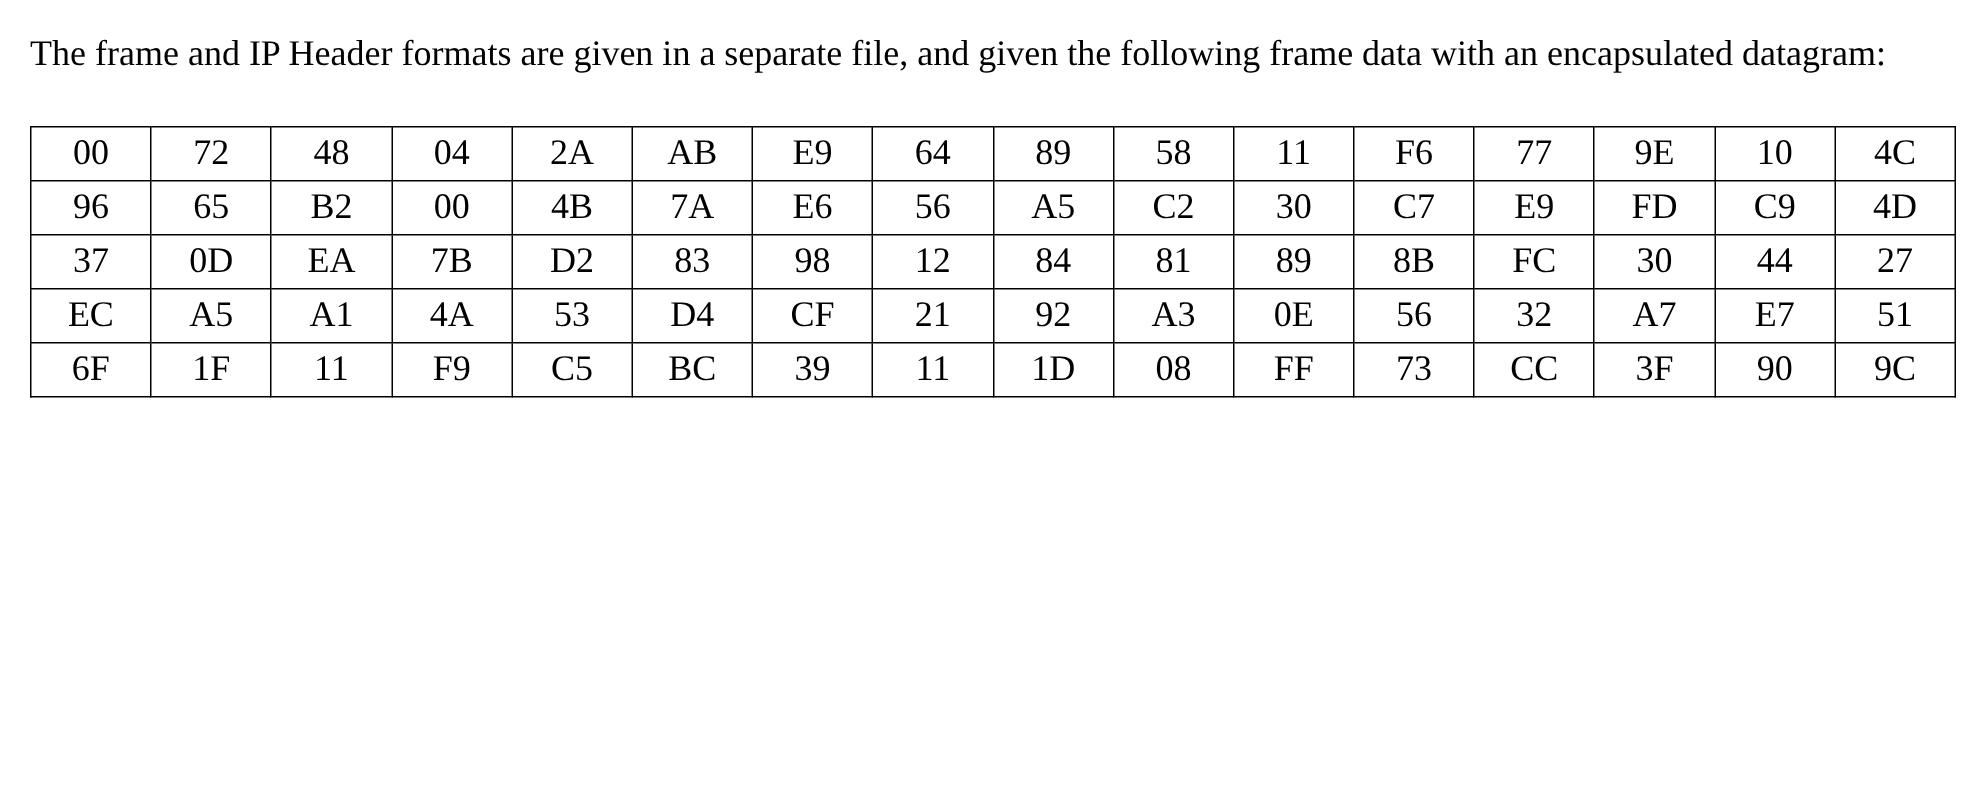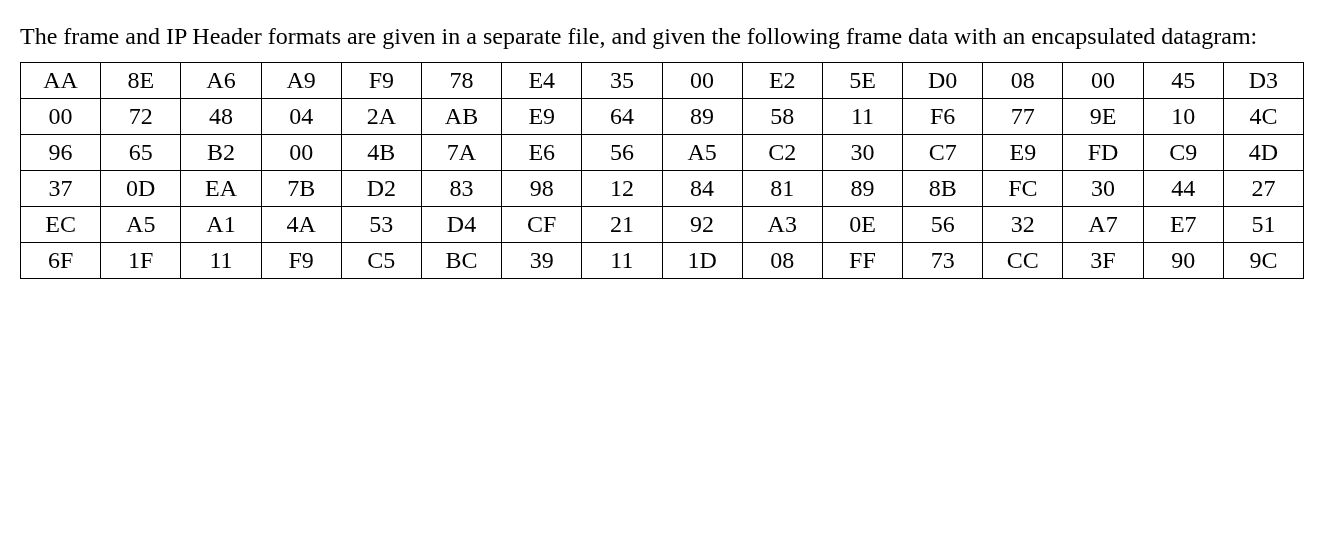--- a/index.html
+++ b/index.html
@@ -8,21 +8,21 @@
       padding: 0;
     }
     body {
       font-family: "Times New Roman", Times, serif;
       background: #ffffff;
       padding: 20px;
       font-size: 24px;
       color: #000;
     }
     .intro {
-      margin-bottom: 8px;
+      margin-bottom: 30px;
       line-height: 1.4;
     }
     .hex-table {
       border-collapse: collapse;
       width: 100%;
       max-width: 1284px;
       table-layout: fixed;
     }
     .hex-table td {
       border: 1.5px solid #000;
@@ -34,38 +34,20 @@
       font-variant-numeric: lining-nums;
     }
   </style>
 </head>
 <body>
 
 <p class="intro">The frame and IP Header formats are given in a separate file, and given the following frame data with an encapsulated datagram:</p>
 
 <table class="hex-table">
   <tbody>
-      <tr>
-        <td>AA</td>
-        <td>8E</td>
-        <td>A6</td>
-        <td>A9</td>
-        <td>F9</td>
-        <td>78</td>
-        <td>E4</td>
-        <td>35</td>
-        <td>00</td>
-        <td>E2</td>
-        <td>5E</td>
-        <td>D0</td>
-        <td>08</td>
-        <td>00</td>
-        <td>45</td>
-        <td>D3</td>
-      </tr>
       <tr>
         <td>00</td>
         <td>72</td>
         <td>48</td>
         <td>04</td>
         <td>2A</td>
         <td>AB</td>
         <td>E9</td>
         <td>64</td>
         <td>89</td>

